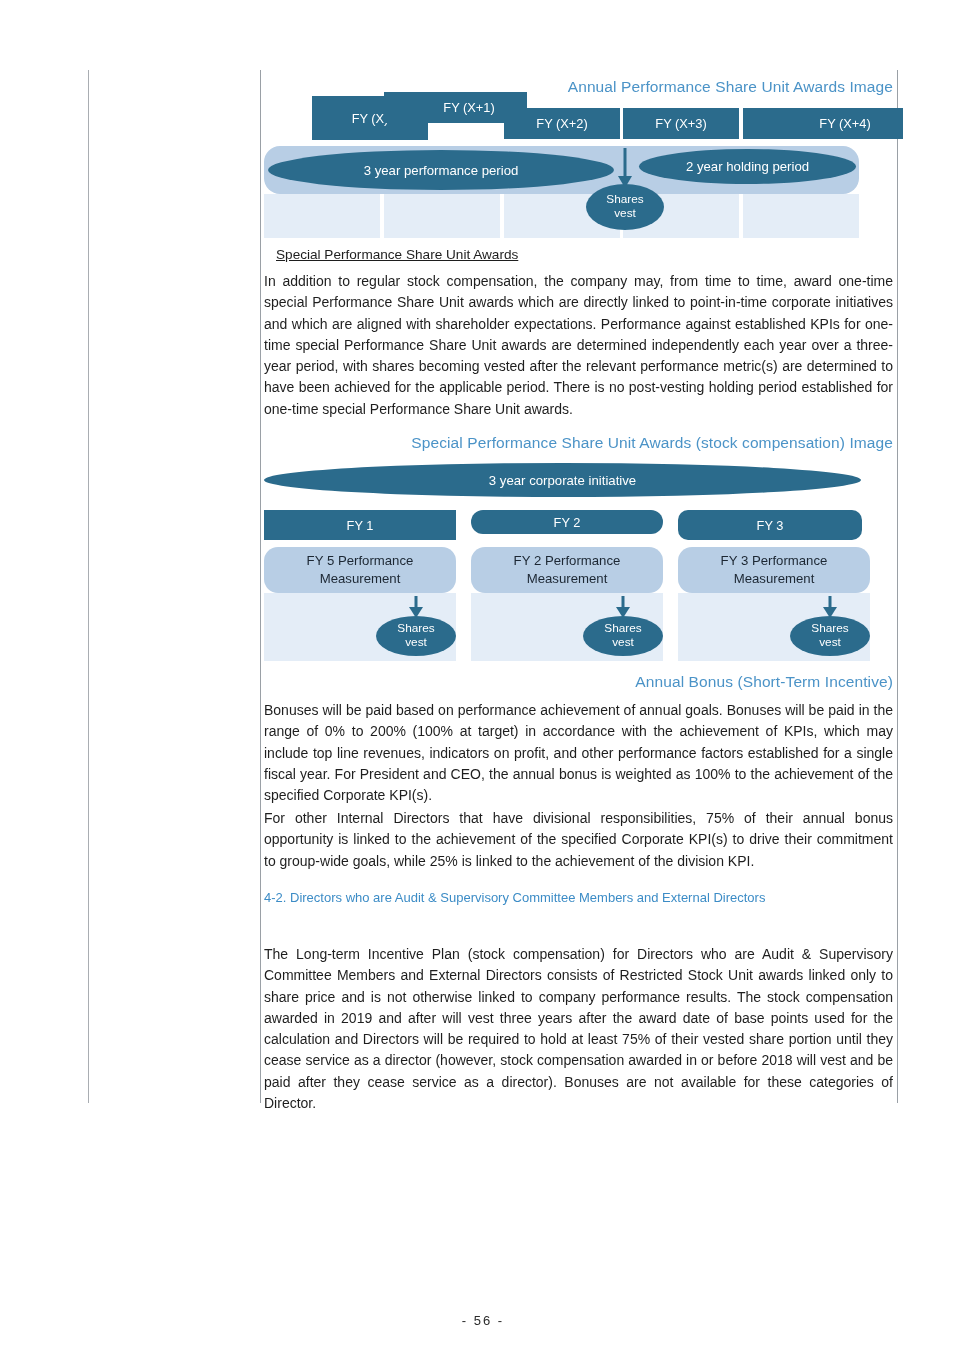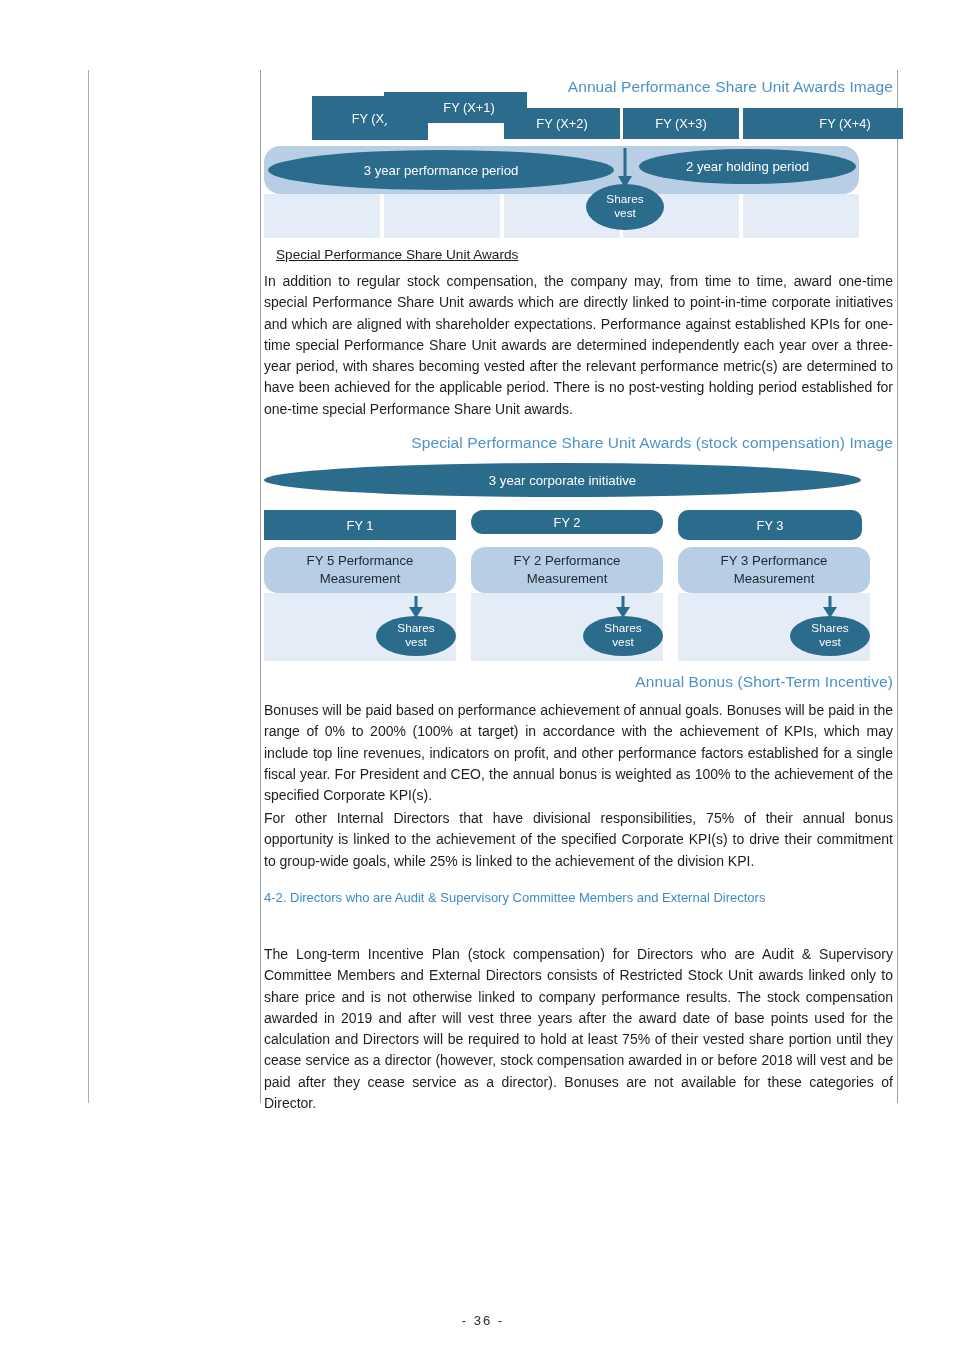--- a/index.html
+++ b/index.html
@@ -166,15 +166,15 @@
     </div>
   </div>
 
   <div class="img-heading" style="top:673px;">Annual Bonus (Short-Term Incentive)</div>
   <div class="body-text" style="top:700px;">Bonuses will be paid based on performance achievement of annual goals. Bonuses will be paid in the range of 0% to 200% (100% at target) in accordance with the achievement of KPIs, which may include top line revenues, indicators on profit, and other performance factors established for a single fiscal year. For President and CEO, the annual bonus is weighted as 100% to the achievement of the specified Corporate KPI(s).</div>
   <div class="body-text" style="top:808px;">For other Internal Directors that have divisional responsibilities, 75% of their annual bonus opportunity is linked to the achievement of the specified Corporate KPI(s) to drive their commitment to group-wide goals, while 25% is linked to the achievement of the division KPI.</div>
 
   <div class="section-heading" style="top:886px;">4-2. Directors who are Audit &amp; Supervisory Committee Members and External Directors</div>
   <div class="body-text" style="top:944px;">The Long-term Incentive Plan (stock compensation) for Directors who are Audit &amp; Supervisory Committee Members and External Directors consists of Restricted Stock Unit awards linked only to share price and is not otherwise linked to company performance results. The stock compensation awarded in 2019 and after will vest three years after the award date of base points used for the calculation and Directors will be required to hold at least 75% of their vested share portion until they cease service as a director (however, stock compensation awarded in or before 2018 will vest and be paid after they cease service as a director). Bonuses are not available for these categories of Director.</div>
 
-  <div class="page-number">- 36 -</div>
+  <div class="page-number">- 56 -</div>
 
 </div>
 
 </body></html>

